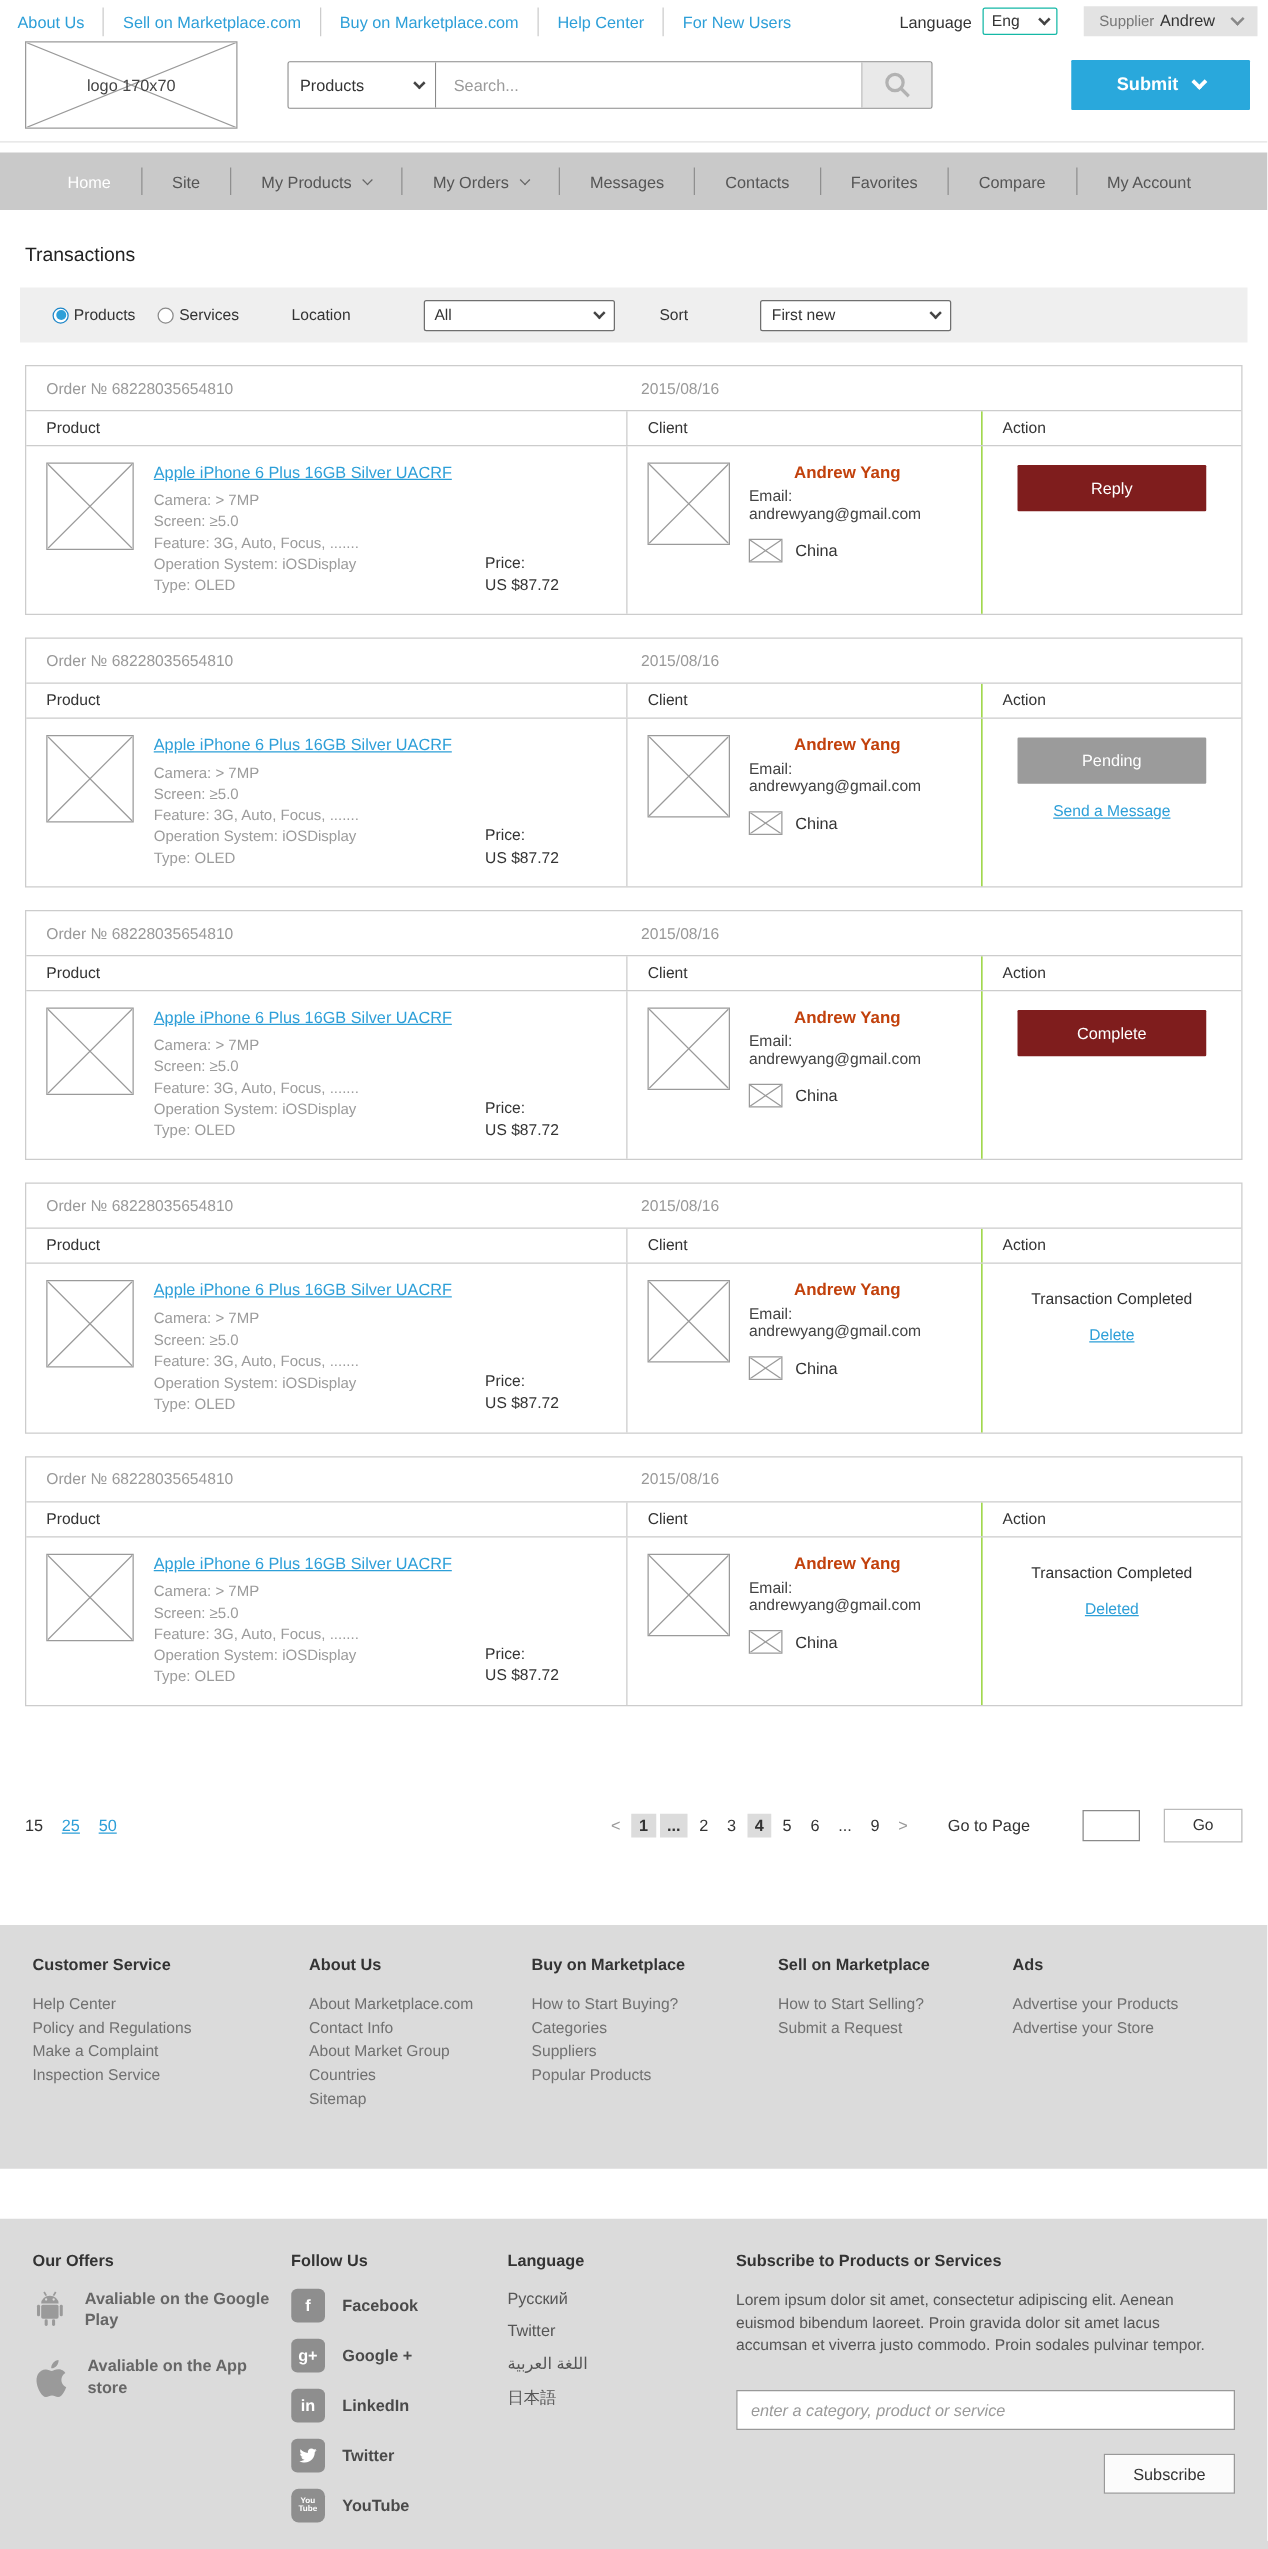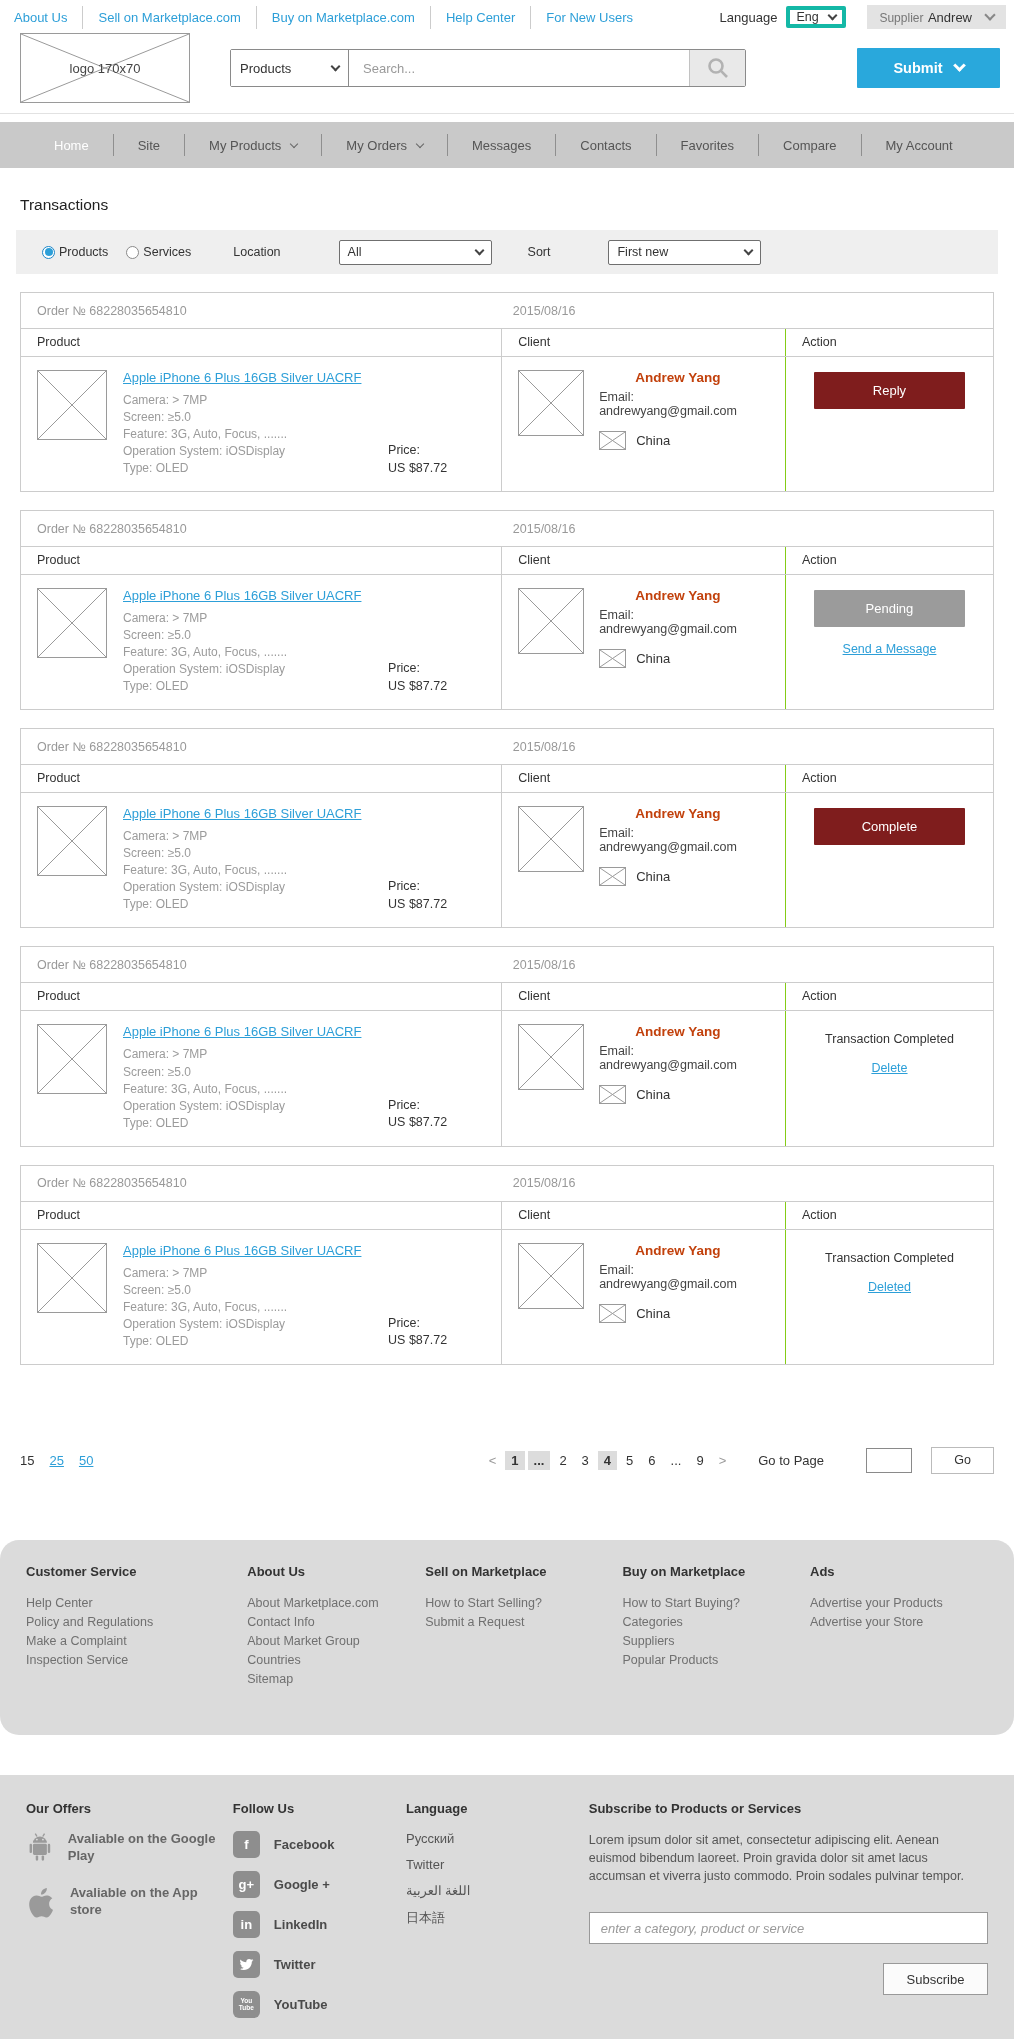--- a/index.html
+++ b/index.html
@@ -24,21 +24,21 @@
   .topbar { display: flex; align-items: stretch; padding: 5px 8px 2px 14px; }
   .top-links { display: flex; align-items: center; }
   .top-links a {
     color: #2d9fd8; font-size: 13px; padding: 4px 15px; border-right: 1px solid #ccc;
   }
   .top-links a:first-child { padding-left: 0; }
   .top-links a:last-child { border-right: none; }
   .top-right { margin-left: auto; display: flex; align-items: center; gap: 9px; }
   .lang-label { font-size: 13px; color: #333; }
   .select-mini {
-    border: 4px solid #14b8a6; border-radius: 2px; background: #fff; height: 22px; width: 60px;
+    border: 1px solid #14b8a6; border-radius: 2px; background: #fff; height: 22px; width: 60px;
     display: flex; align-items: center; justify-content: space-between; padding: 0 6px; font-size: 12.5px;
     cursor: pointer;
   }
   .chev { display: inline-block; width: 7px; height: 7px; border-right: 2px solid #444;
     border-bottom: 2px solid #444; transform: rotate(45deg); margin-top: -4px; }
   .supplier-box {
     margin-left: 12px; background: #e3e3e3; min-width: 118px; padding: 3px 12px;
     display: flex; align-items: center; gap: 14px; cursor: pointer;
   }
   .supplier-box .acct { text-align: center; flex: 1; }
@@ -144,21 +144,21 @@
   .pager { margin-left: auto; display: flex; align-items: center; gap: 3px; }
   .pg { padding: 2px 6px; color: #333; cursor: pointer; }
   .pg.hl { background: #dcdcdc; font-weight: bold; }
   .pg.arrow { color: #999; }
   .pg.dots { cursor: default; }
   .goto-label { margin-left: 26px; color: #333; }
   .goto-input { width: 46px; height: 25px; border: 1px solid #8a8a8a; margin-left: 42px; padding: 0 5px; font-size: 13px; outline: none; }
   .go-btn { width: 63px; height: 27px; margin-left: 19px; background: #fff; border: 1px solid #bbb; font-size: 12.5px; color: #333; cursor: pointer; }
 
   
-  .f1 { background: #dbdbdb; margin-top: 66px; padding: 24px 26px 46px; display: flex; border-radius: 19px; }
+  .f1 { background: #dbdbdb; margin-top: 66px; padding: 24px 26px 46px; display: flex; }
   .fcol-title { font-size: 13px; font-weight: bold; color: #333; margin-bottom: 15px; }
   .fcol a { display: block; font-size: 12.5px; color: #707070; line-height: 1.52; }
   .f1 .fcol:nth-child(1) { width: 23%; }
   .f1 .fcol:nth-child(2) { width: 18.5%; }
   .f1 .fcol:nth-child(3) { width: 20.5%; }
   .f1 .fcol:nth-child(4) { width: 19.5%; }
   .f1 .fcol:nth-child(5) { flex: 1; }
 
   
   .f2 { background: #dbdbdb; margin-top: 40px; padding: 26px 26px 34px; display: flex; }
@@ -635,30 +635,30 @@
     </div>
     <div class="fcol">
       <div class="fcol-title">About Us</div>
       <a>About Marketplace.com</a>
       <a>Contact Info</a>
       <a>About Market Group</a>
       <a>Countries</a>
       <a>Sitemap</a>
     </div>
     <div class="fcol">
-      <div class="fcol-title">Sell on Marketplace</div>
-      <a>How to Start Selling?</a>
-      <a>Submit a Request</a>
-    </div>
-    <div class="fcol">
       <div class="fcol-title">Buy on Marketplace</div>
       <a>How to Start Buying?</a>
       <a>Categories</a>
       <a>Suppliers</a>
       <a>Popular Products</a>
+    </div>
+    <div class="fcol">
+      <div class="fcol-title">Sell on Marketplace</div>
+      <a>How to Start Selling?</a>
+      <a>Submit a Request</a>
     </div>
     <div class="fcol">
       <div class="fcol-title">Ads</div>
       <a>Advertise your Products</a>
       <a>Advertise your Store</a>
     </div>
   </section>
 
   <section class="f2">
     <div class="col-offers">

